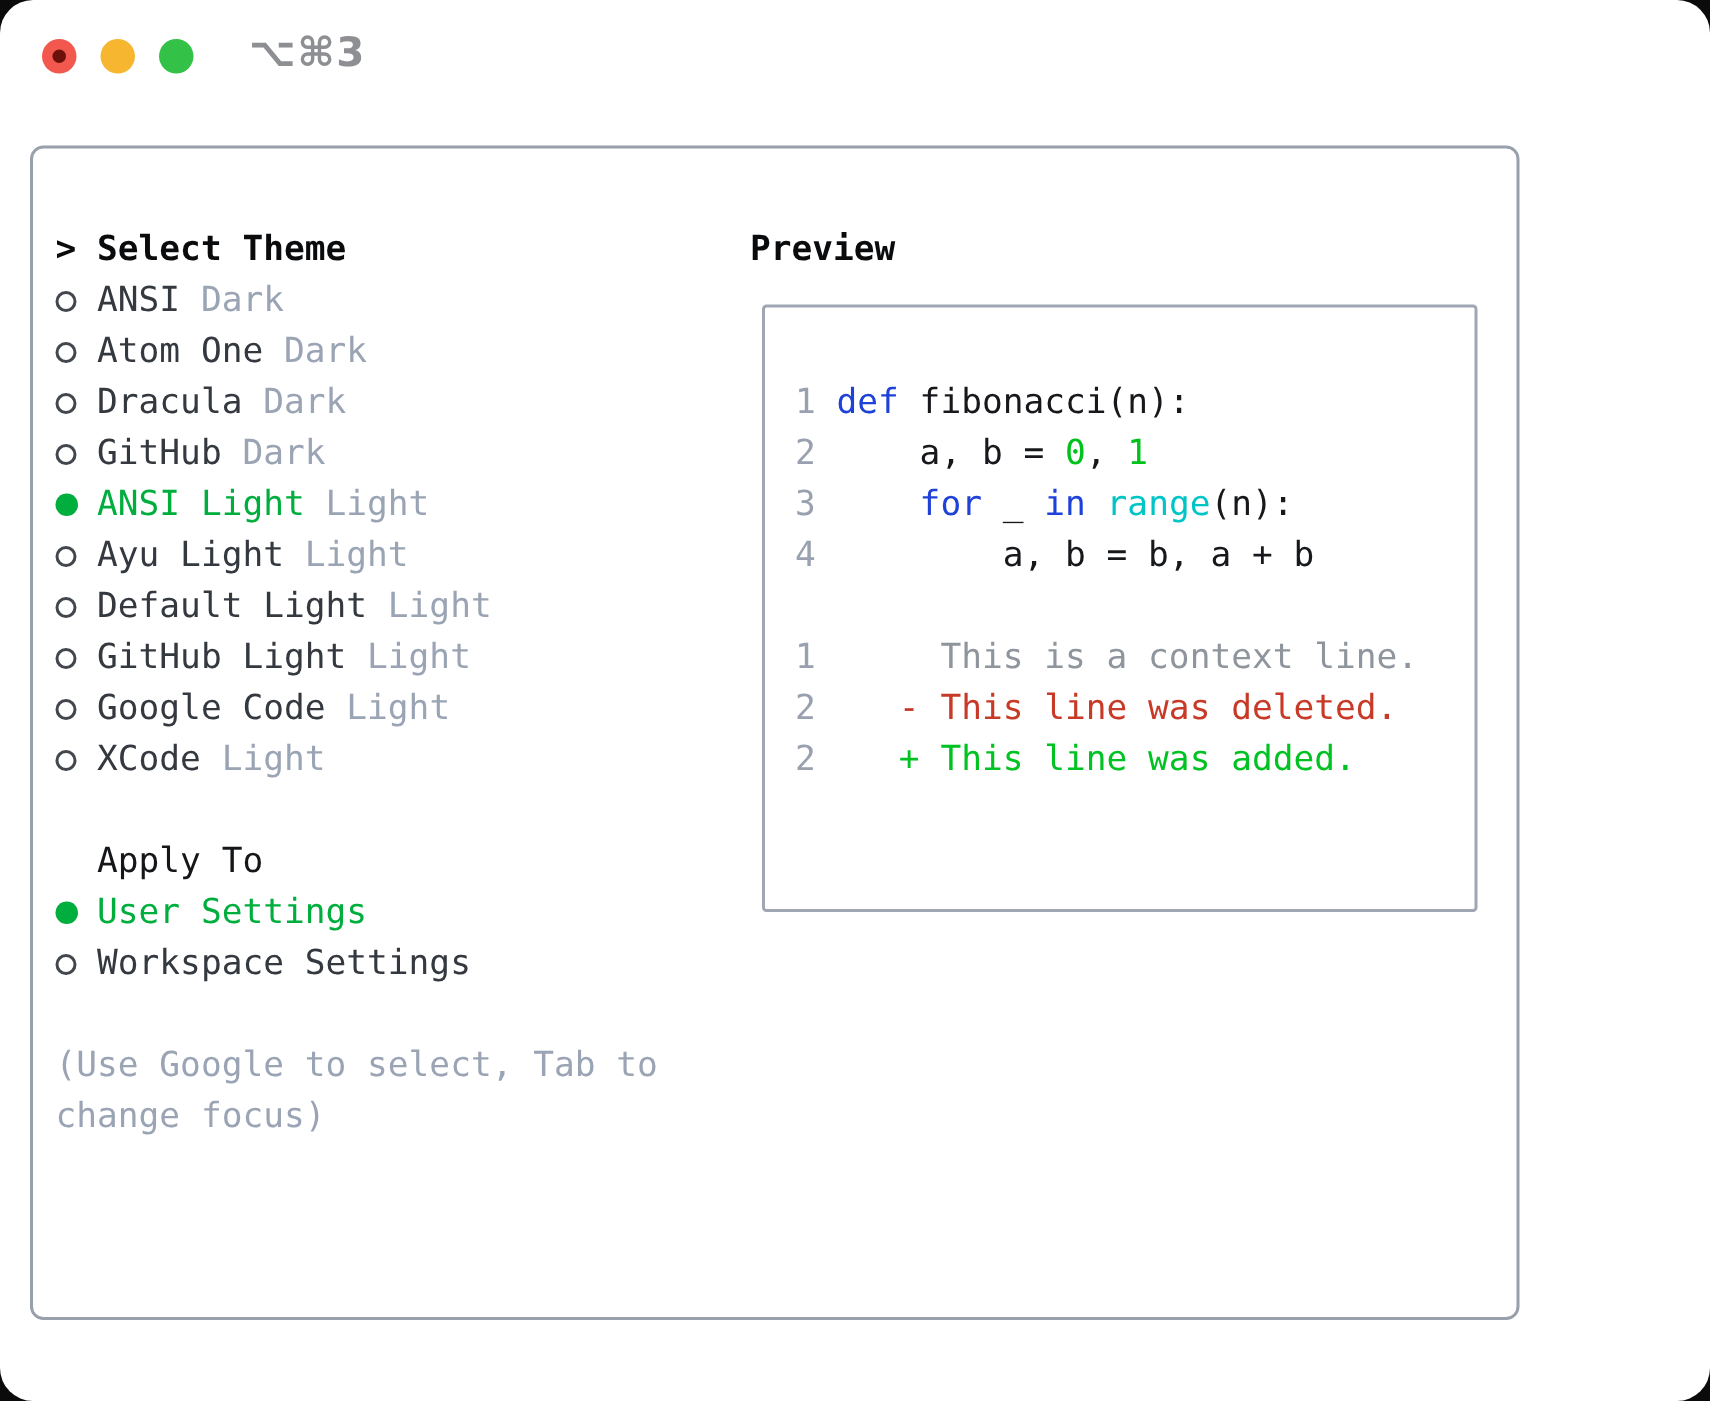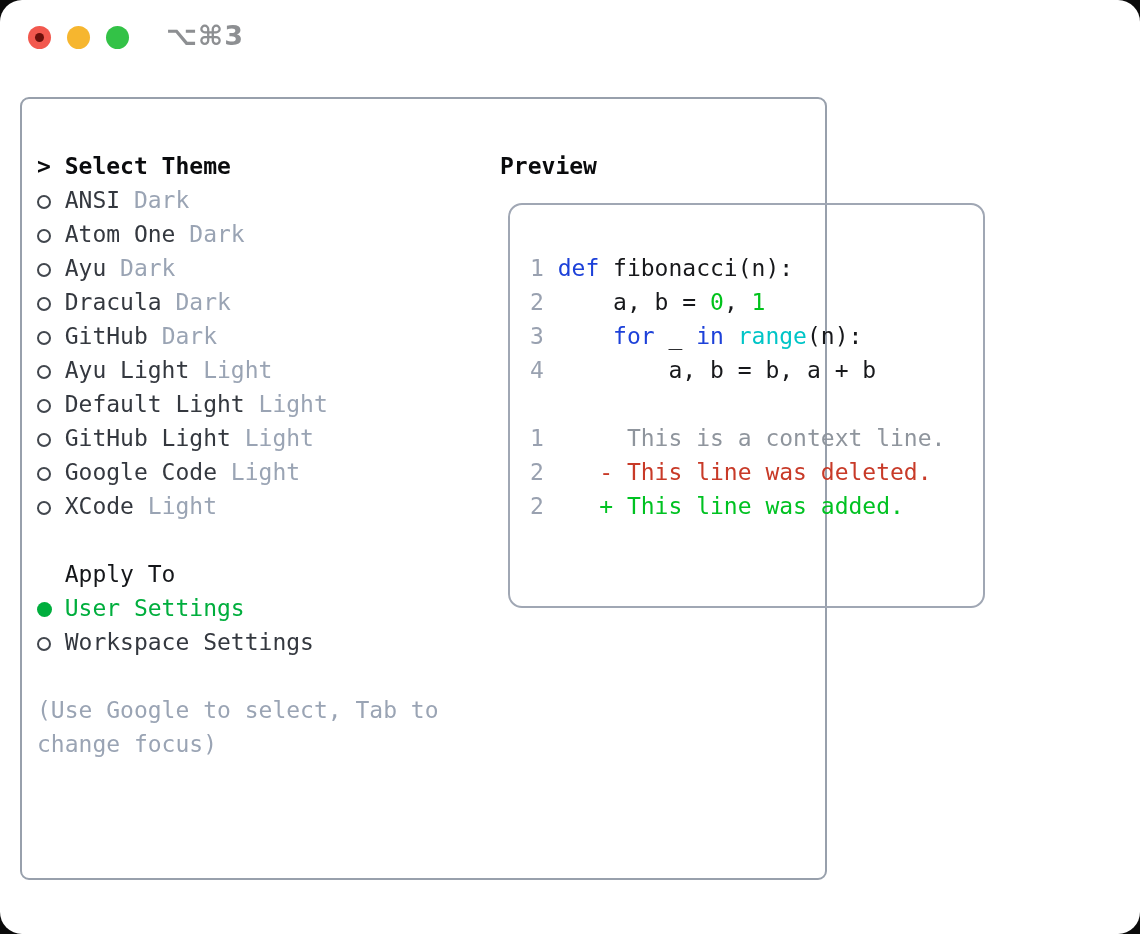--- a/index.html
+++ b/index.html
@@ -14,21 +14,21 @@
   .light-close{left:28px;background:var(--tl-red,#f2584e);}
   .light-close .dot{position:absolute;left:7px;top:7px;width:9px;height:9px;border-radius:50%;background:#6b100b;}
   .light-min{left:67px;background:var(--tl-yellow,#f6b62f);}
   .light-zoom{left:106px;background:var(--tl-green,#33c247);}
   .window-title{
     position:absolute;left:166px;top:20px;font-family:"DejaVu Sans",sans-serif;
     font-size:27px;font-weight:bold;color:#8d8f92;letter-spacing:1px;line-height:32px;
   }
   
   .main-panel{
-    position:absolute;left:20px;top:97px;width:807px;height:783px;
+    position:absolute;left:20px;top:97px;width:993px;height:783px;
     border:2px solid #98a0ac;border-radius:9px;box-sizing:border-box;background:#fff;
   }
   
   .selector-col{
     position:absolute;left:15px;top:50px;font-size:23px;line-height:34px;color:#34383f;
   }
   .row{white-space:pre;height:34px;}
   .marker{display:inline-block;width:2ch;}
   .header-row{font-weight:bold;color:#0a0b0d;}
   .header-row .marker{color:#0a0b0d;}
@@ -40,21 +40,21 @@
   .variant{color:var(--muted,#9aa4b4);}
   .apply-header{color:#141619;}
   .hint{color:var(--muted,#9aa4b4);}
   
   .preview-title{
     position:absolute;left:478px;top:50px;font-size:23px;line-height:34px;
     font-weight:bold;color:#0a0b0d;
   }
   .preview-box{
     position:absolute;left:486px;top:104px;width:477px;height:405px;
-    border:2px solid #a0a7b4;border-radius:14px;box-sizing:border-box;
+    border:2px solid #a0a7b4;border-radius:3px;box-sizing:border-box;
     padding:46px 0 0 20px;overflow:hidden;
   }
   .pline{white-space:pre;height:34px;font-size:23px;line-height:34px;}
   .gutter{display:inline-block;width:2ch;color:var(--ln-gray,#99a1b0);}
   .tok-plain{color:#17181b;}
   .tok-kw{color:var(--kw-blue,#1d41d9);}
   .tok-fn{color:var(--fn-cyan,#00c5c7);}
   .tok-lit{color:var(--lit-green,#00c21b);}
   .tok-ctx{color:var(--ctx-gray,#8f959d);}
   .tok-del{color:var(--del-red,#c83a28);}
@@ -72,23 +72,23 @@
     <div class="light light-min"></div>
     <div class="light light-zoom"></div>
     <div class="window-title">⌥⌘3</div>
   </div>
 
   <div class="main-panel">
     <div class="selector-col">
         <div class="row header-row"><span class="marker">&gt;</span><span class="hdr">Select Theme</span></div>
         <div class="row option-row"><span class="marker"><span class="radio off"></span></span><span class="opt-label">ANSI</span><span class="variant"> Dark</span></div>
         <div class="row option-row"><span class="marker"><span class="radio off"></span></span><span class="opt-label">Atom One</span><span class="variant"> Dark</span></div>
-        <div class="row option-row"><span class="marker"><span class="radio off"></span></span><span class="opt-label">Ayu</span><span class="variant"> Dark</span></div>
         <div class="row option-row"><span class="marker"><span class="radio off"></span></span><span class="opt-label">Dracula</span><span class="variant"> Dark</span></div>
         <div class="row option-row"><span class="marker"><span class="radio off"></span></span><span class="opt-label">GitHub</span><span class="variant"> Dark</span></div>
+        <div class="row option-row selected"><span class="marker"><span class="radio on"></span></span><span class="opt-label">ANSI Light</span><span class="variant"> Light</span></div>
         <div class="row option-row"><span class="marker"><span class="radio off"></span></span><span class="opt-label">Ayu Light</span><span class="variant"> Light</span></div>
         <div class="row option-row"><span class="marker"><span class="radio off"></span></span><span class="opt-label">Default Light</span><span class="variant"> Light</span></div>
         <div class="row option-row"><span class="marker"><span class="radio off"></span></span><span class="opt-label">GitHub Light</span><span class="variant"> Light</span></div>
         <div class="row option-row"><span class="marker"><span class="radio off"></span></span><span class="opt-label">Google Code</span><span class="variant"> Light</span></div>
         <div class="row option-row"><span class="marker"><span class="radio off"></span></span><span class="opt-label">XCode</span><span class="variant"> Light</span></div>
         <div class="row blank"></div>
         <div class="row apply-header"><span class="marker"></span><span>Apply To</span></div>
         <div class="row option-row selected"><span class="marker"><span class="radio on"></span></span><span class="opt-label">User Settings</span></div>
         <div class="row option-row"><span class="marker"><span class="radio off"></span></span><span class="opt-label">Workspace Settings</span></div>
         <div class="row blank"></div>

